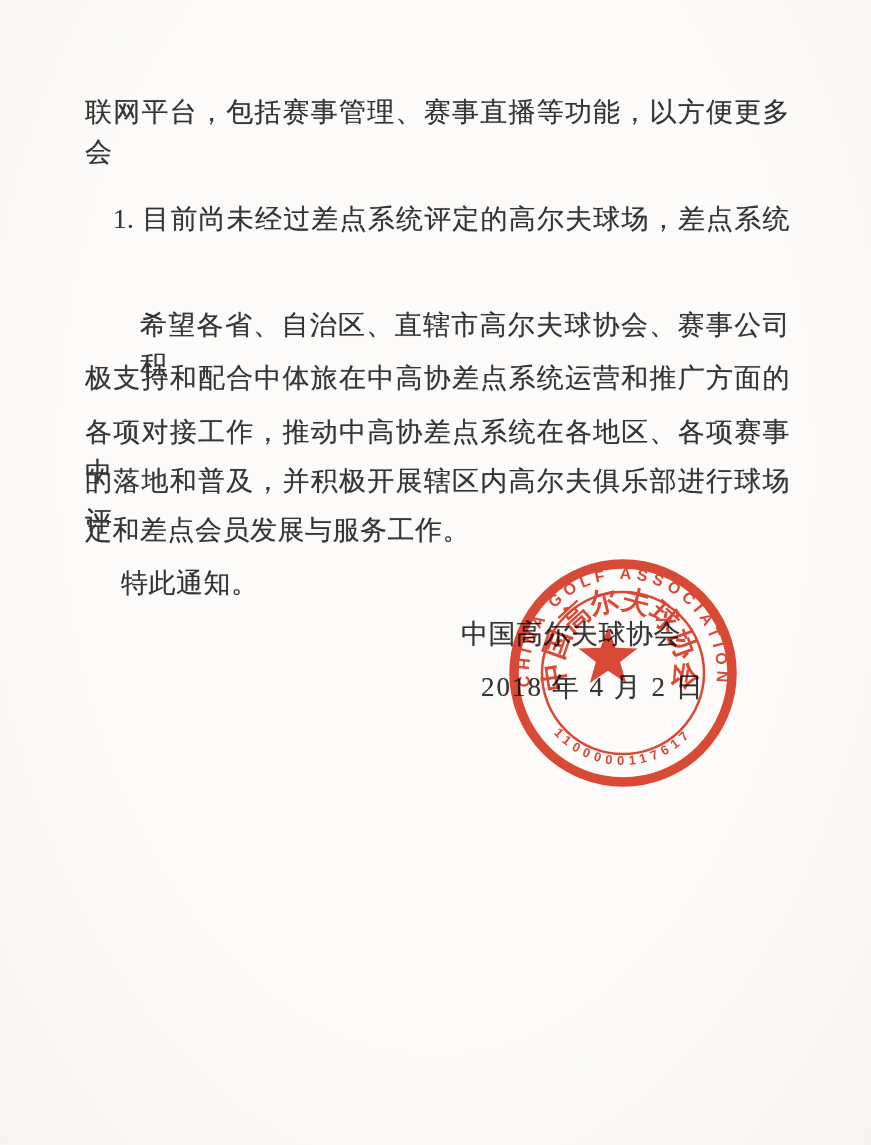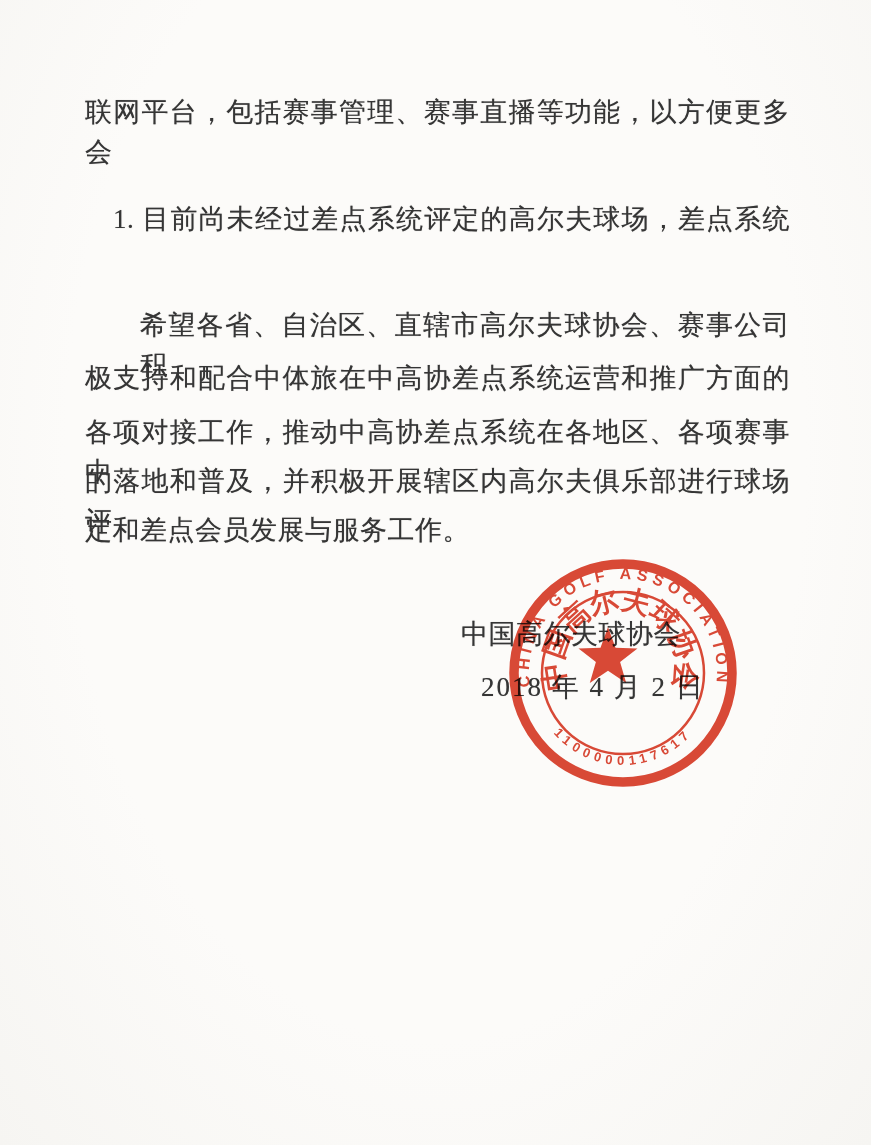--- a/index.html
+++ b/index.html
@@ -56,20 +56,21 @@
 
 <div class="page">
 
   <div class="line just" style="top:92px">联网平台，包括赛事管理、赛事直播等功能，以方便更多会</div>
   <div class="line just indent-num" style="top:199px">1. 目前尚未经过差点系统评定的高尔夫球场，差点系统</div>
   <div class="line just indent-para" style="top:305px">希望各省、自治区、直辖市高尔夫球协会、赛事公司积</div>
   <div class="line just" style="top:358px">极支持和配合中体旅在中高协差点系统运营和推广方面的</div>
   <div class="line just" style="top:412px">各项对接工作，推动中高协差点系统在各地区、各项赛事中</div>
   <div class="line just" style="top:461px">的落地和普及，并积极开展辖区内高尔夫俱乐部进行球场评</div>
   <div class="line" style="top:510px">定和差点会员发展与服务工作。</div>
+  <div class="line indent-notice" style="top:563px">特此通知。</div>
 
   <div class="sig name">中国高尔夫球协会</div>
   <div class="sig date">2018 年 4 月 2 日</div>
 
   <div class="seal">
     <svg width="238" height="238" viewBox="0 0 238 238">
       <defs>
         <path id="arcEnglish" d="M 29.1 146.5 A 94 94 0 1 1 208.9 146.5" fill="none"></path>
         <path id="arcChinese" d="M 64.3 136.1 A 57 57 0 1 1 167.7 136.1" fill="none"></path>
         <path id="arcNumber" d="M 46.5 175.7 A 92 92 0 0 0 191.5 175.7" fill="none"></path>

